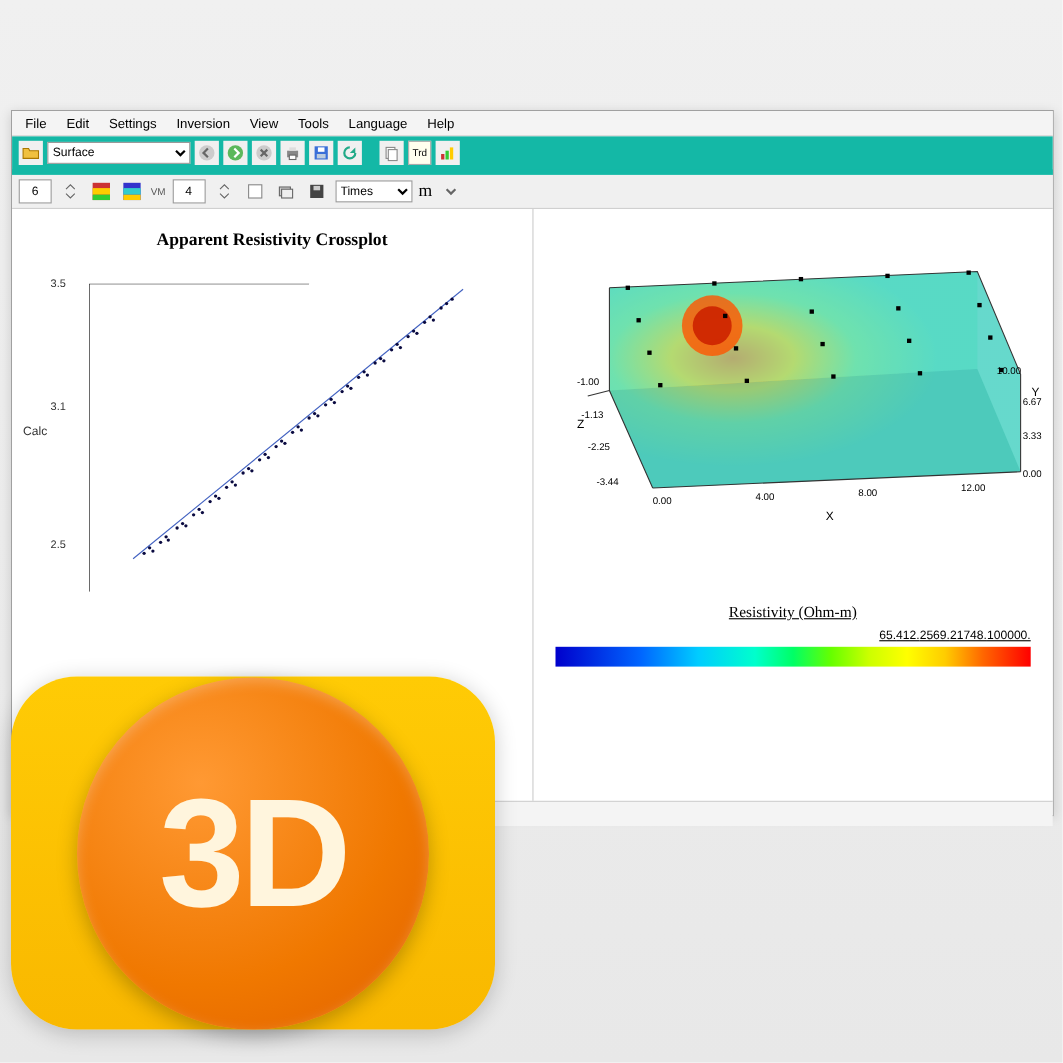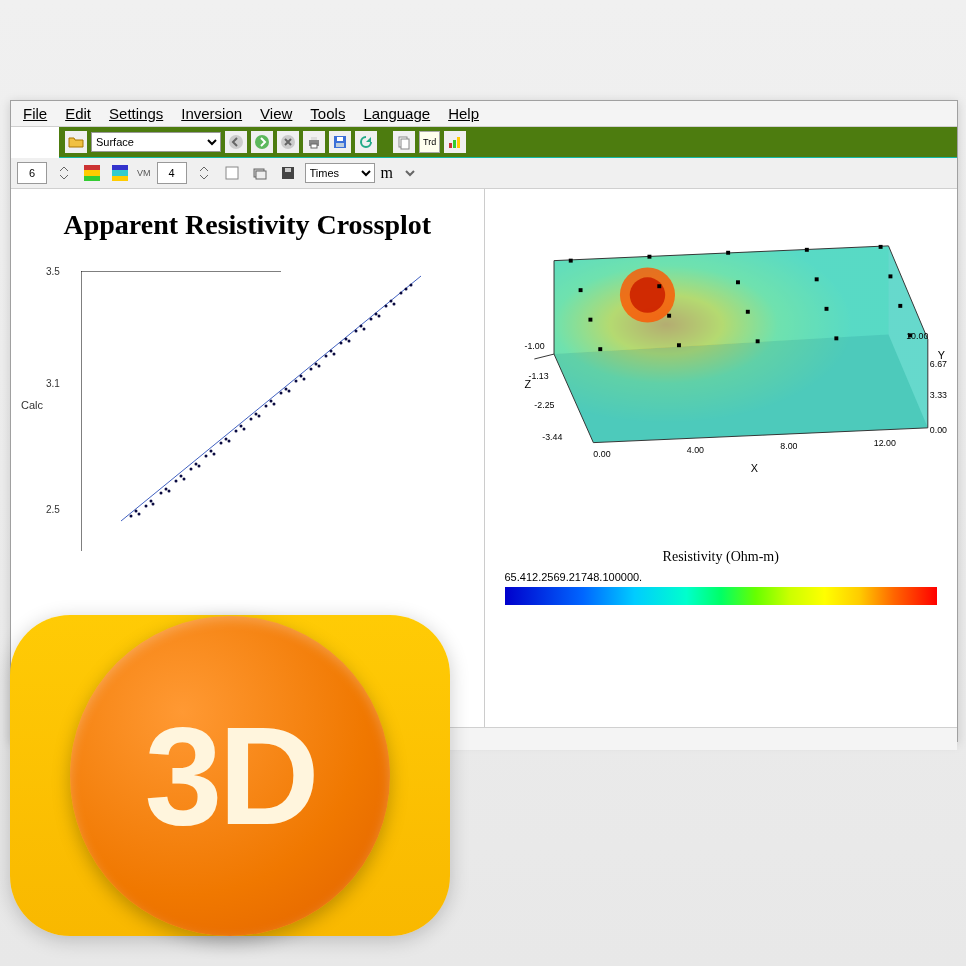--- a/index.html
+++ b/index.html
@@ -21,36 +21,34 @@
   background: #fff;
   border: 1px solid #a0a0a0;
   box-shadow: 0 2px 10px rgba(0,0,0,0.15);
 }
 .menubar {
   background: #f4f4f4;
   border-bottom: 1px solid #d0d0d0;
   padding: 2px 4px;
   display: flex;
   gap: 2px;
-  font-size: 15px;
-  text-decoration: underline;
+  font-size: 12px;
 }
 .menubar span {
   padding: 2px 8px;
   cursor: default;
 }
 .toolbar {
-  background: #4d7c0f;
-  border-bottom: 1px solid #14b8a6;
+  background: #14b8a6;
+  border-bottom: 5px solid #14b8a6;
   padding: 3px 6px;
   display: flex;
   align-items: center;
   gap: 4px;
   height: 24px;
-  margin-left: 48px;
 }
 .toolbar2 {
   background: #f0f0f0;
   border-bottom: 1px solid #d0d0d0;
   padding: 3px 6px;
   display: flex;
   align-items: center;
   gap: 6px;
   height: 24px;
 }
@@ -78,21 +76,21 @@
 }
 .pane {
   flex: 1;
   position: relative;
   border-right: 1px solid #ccc;
   padding: 10px;
 }
 .pane:last-child { border-right: none; }
 .pane-title {
   font-family: Georgia, "Times New Roman", serif;
-  font-size: 28px;
+  font-size: 16px;
   font-weight: bold;
   text-align: center;
   margin: 10px 0 30px;
 }
 .scatter-area {
   position: relative;
   margin-left: 60px;
   margin-top: 20px;
   width: 360px;
   height: 280px;
@@ -111,29 +109,30 @@
   font-size: 11px;
   color: #333;
 }
 .scatter-svg {
   width: 100%;
   height: 100%;
 }
 .legend-area {
   text-align: center;
   margin-top: 30px;
+  text-decoration: underline;
 }
 .legend-title {
   font-family: Georgia, serif;
   font-size: 14px;
   margin-bottom: 6px;
 }
 .legend-labels {
   display: flex;
-  justify-content: flex-start;
+  justify-content: flex-end;
   font-size: 11px;
   padding: 0 10px;
   margin-bottom: 4px;
 }
 .legend-bar {
   height: 18px;
   margin: 0 10px;
   background: linear-gradient(to right,
     #0000cc 0%, #0066ff 18%, #00ccff 30%, #00ffcc 42%,
     #00ff66 50%, #66ff00 58%, #ccff00 66%, #ffff00 74%,

